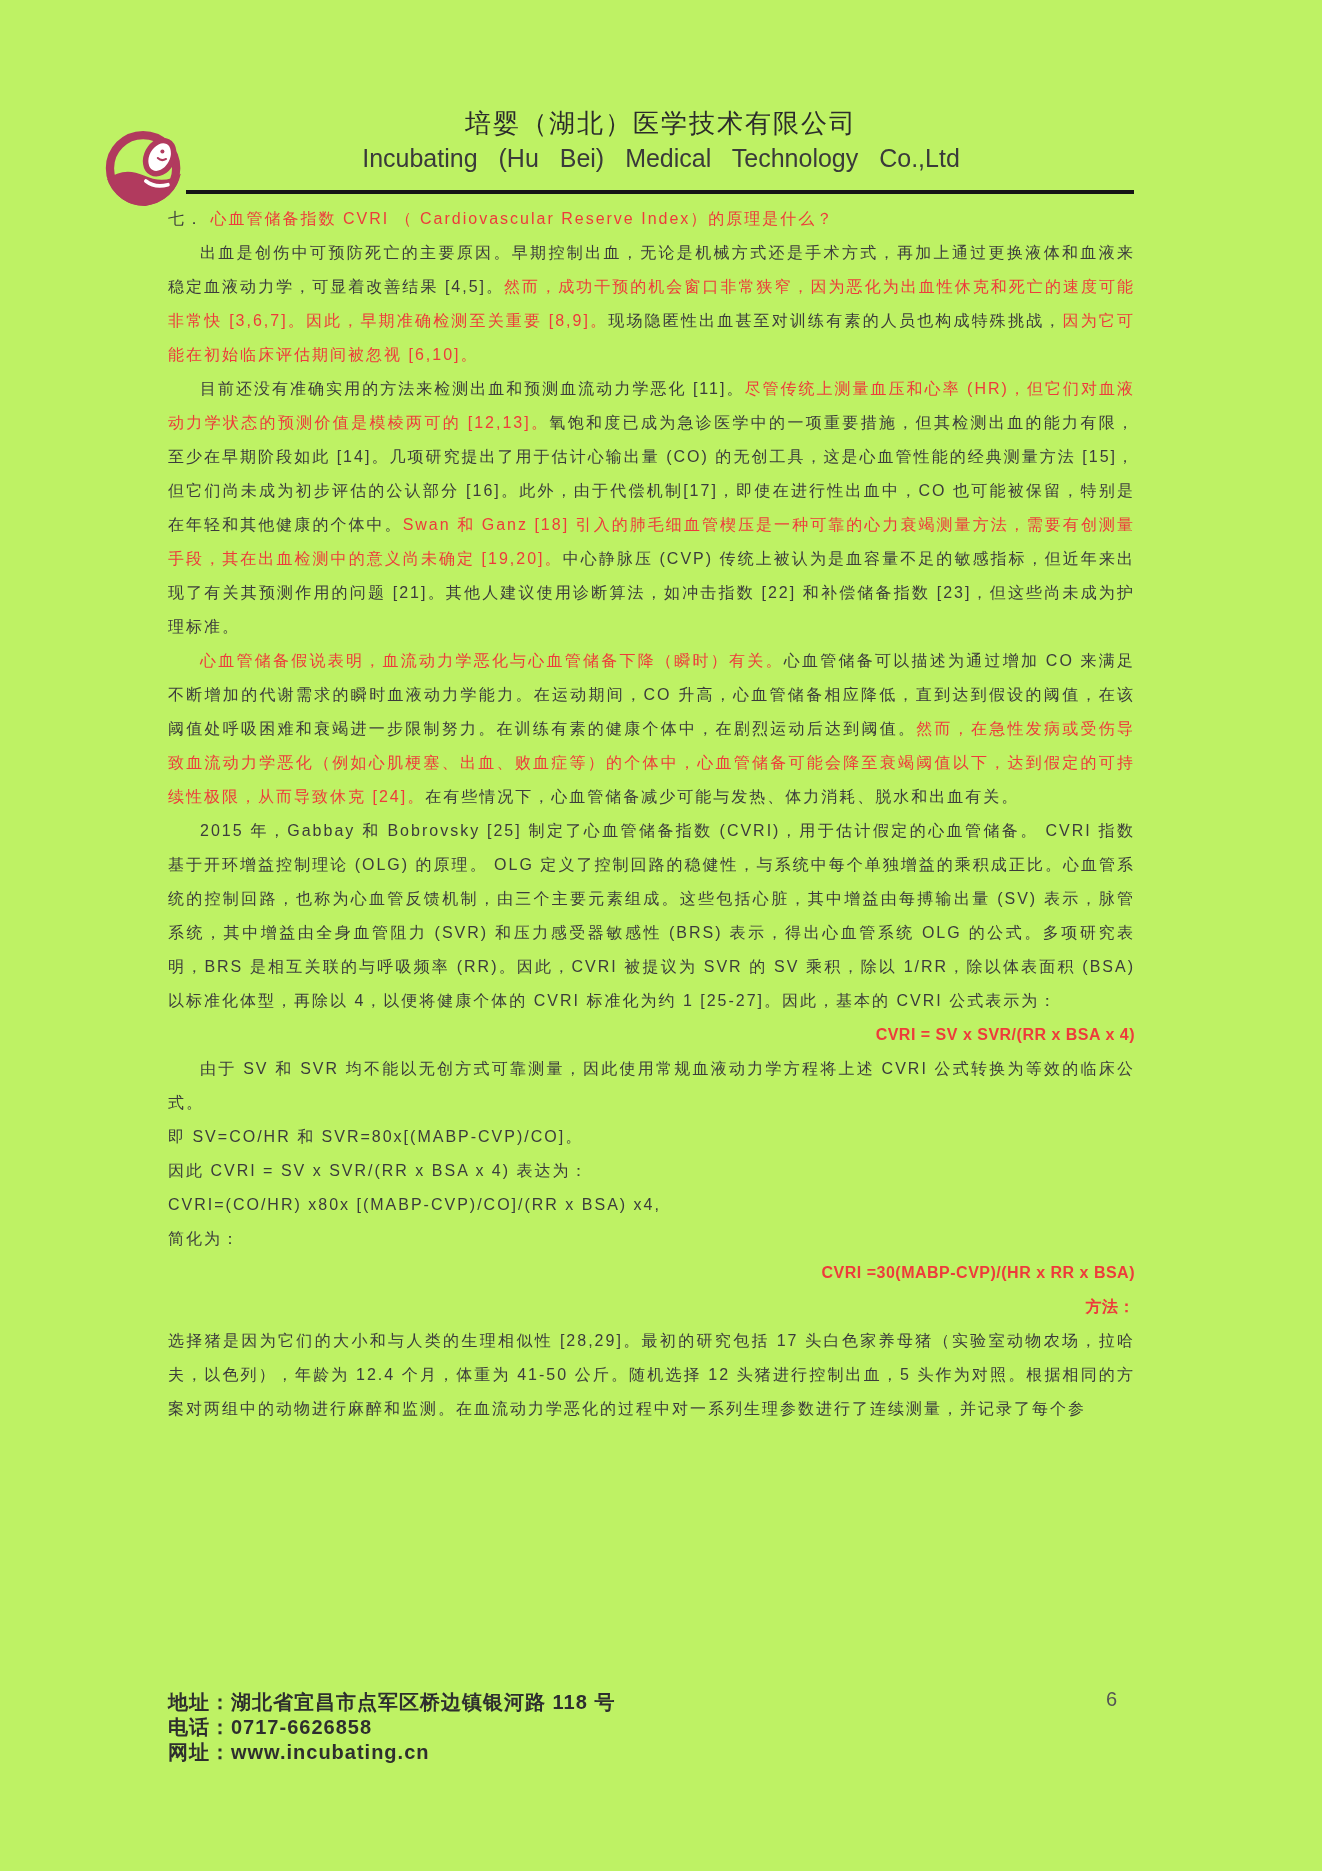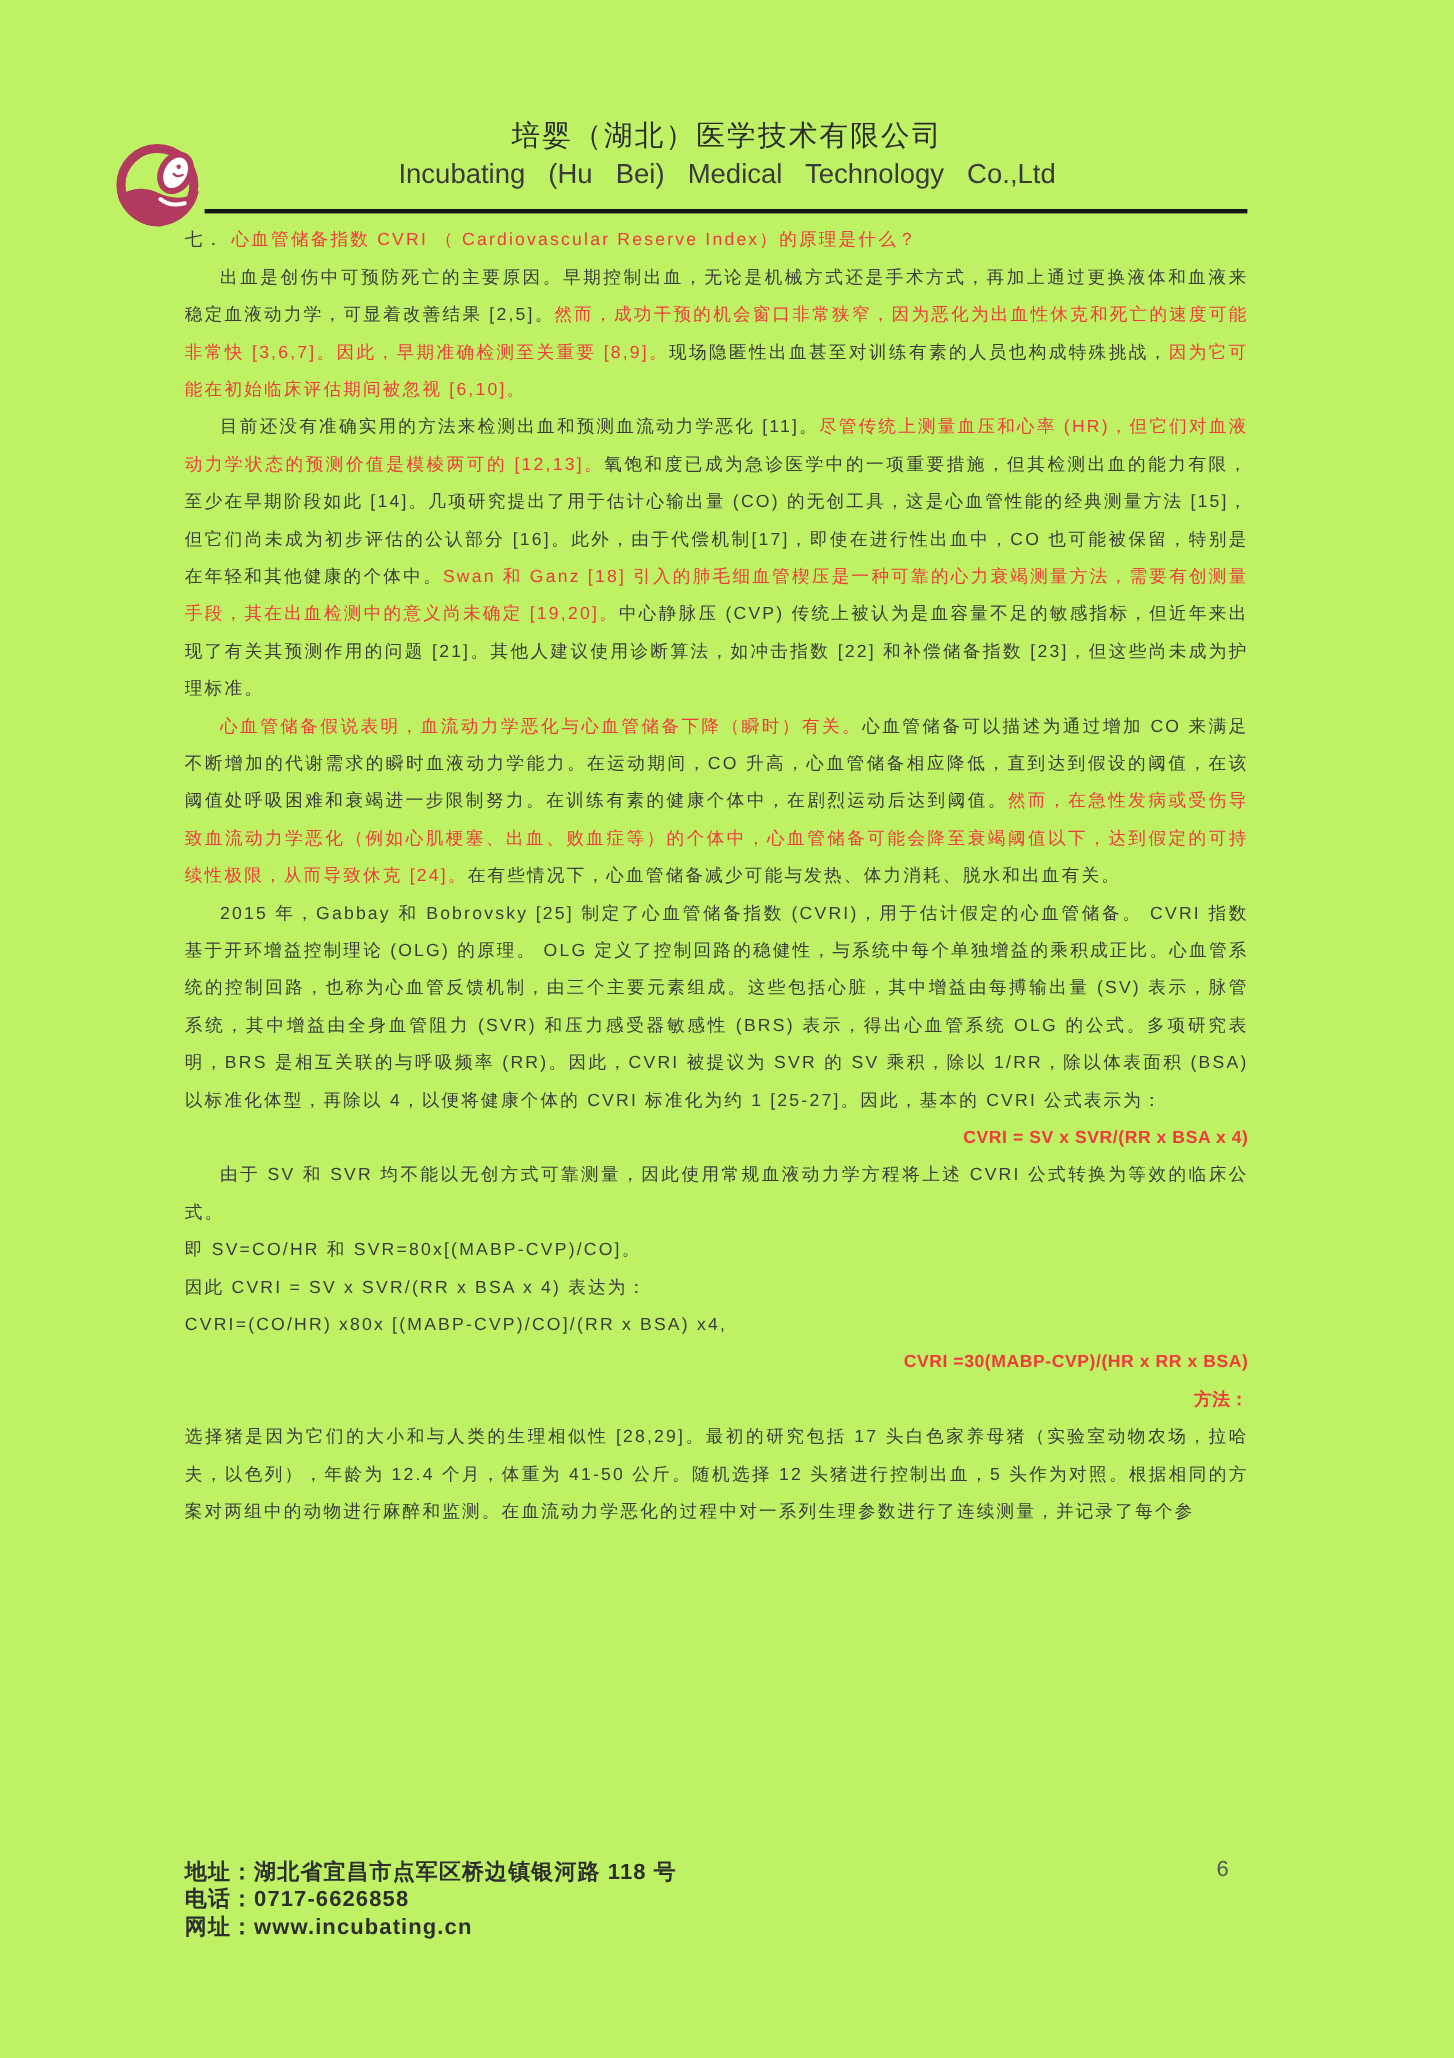--- a/index.html
+++ b/index.html
@@ -73,29 +73,30 @@
       <path d="M52 62 q10 8 24 4" stroke="#ffffff" stroke-width="4" fill="none" stroke-linecap="round"></path>
     </svg>
   </div>
 
   <div class="hdr-zh">培婴（湖北）医学技术有限公司</div>
   <div class="hdr-en">Incubating (Hu Bei) Medical Technology Co.,Ltd</div>
   <div class="hdr-rule"></div>
 
   <div class="doc-body">
       <p class="block heading"><span class="seg-black">七． </span><span class="seg-red">心血管储备指数 CVRI （ Cardiovascular Reserve Index）的原理是什么？</span></p>
-      <p class="block para indent"><span class="seg-black">出血是创伤中可预防死亡的主要原因。早期控制出血，无论是机械方式还是手术方式，再加上通过更换液体和血液来稳定血液动力学，可显着改善结果 [2,5]。</span><span class="seg-red">然而，成功干预的机会窗口非常狭窄，因为恶化为出血性休克和死亡的速度可能非常快 [3,6,7]。因此，早期准确检测至关重要 [8,9]。</span><span class="seg-black">现场隐匿性出血甚至对训练有素的人员也构成特殊挑战，</span><span class="seg-red">因为它可能在初始临床评估期间被忽视 [6,10]。</span></p>
+      <p class="block para indent"><span class="seg-black">出血是创伤中可预防死亡的主要原因。早期控制出血，无论是机械方式还是手术方式，再加上通过更换液体和血液来稳定血液动力学，可显着改善结果 [4,5]。</span><span class="seg-red">然而，成功干预的机会窗口非常狭窄，因为恶化为出血性休克和死亡的速度可能非常快 [3,6,7]。因此，早期准确检测至关重要 [8,9]。</span><span class="seg-black">现场隐匿性出血甚至对训练有素的人员也构成特殊挑战，</span><span class="seg-red">因为它可能在初始临床评估期间被忽视 [6,10]。</span></p>
       <p class="block para indent"><span class="seg-black">目前还没有准确实用的方法来检测出血和预测血流动力学恶化 [11]。</span><span class="seg-red">尽管传统上测量血压和心率 (HR)，但它们对血液动力学状态的预测价值是模棱两可的 [12,13]。</span><span class="seg-black">氧饱和度已成为急诊医学中的一项重要措施，但其检测出血的能力有限，至少在早期阶段如此 [14]。几项研究提出了用于估计心输出量 (CO) 的无创工具，这是心血管性能的经典测量方法 [15]，但它们尚未成为初步评估的公认部分 [16]。此外，由于代偿机制[17]，即使在进行性出血中，CO 也可能被保留，特别是在年轻和其他健康的个体中。</span><span class="seg-red">Swan 和 Ganz [18] 引入的肺毛细血管楔压是一种可靠的心力衰竭测量方法，需要有创测量手段，其在出血检测中的意义尚未确定 [19,20]。</span><span class="seg-black">中心静脉压 (CVP) 传统上被认为是血容量不足的敏感指标，但近年来出现了有关其预测作用的问题 [21]。其他人建议使用诊断算法，如冲击指数 [22] 和补偿储备指数 [23]，但这些尚未成为护理标准。</span></p>
       <p class="block para indent"><span class="seg-red">心血管储备假说表明，血流动力学恶化与心血管储备下降（瞬时）有关。</span><span class="seg-black">心血管储备可以描述为通过增加 CO 来满足不断增加的代谢需求的瞬时血液动力学能力。在运动期间，CO 升高，心血管储备相应降低，直到达到假设的阈值，在该阈值处呼吸困难和衰竭进一步限制努力。在训练有素的健康个体中，在剧烈运动后达到阈值。</span><span class="seg-red">然而，在急性发病或受伤导致血流动力学恶化（例如心肌梗塞、出血、败血症等）的个体中，心血管储备可能会降至衰竭阈值以下，达到假定的可持续性极限，从而导致休克 [24]。</span><span class="seg-black">在有些情况下，心血管储备减少可能与发热、体力消耗、脱水和出血有关。</span></p>
       <p class="block para indent"><span class="seg-black">2015 年，Gabbay 和 Bobrovsky [25] 制定了心血管储备指数 (CVRI)，用于估计假定的心血管储备。 CVRI 指数基于开环增益控制理论 (OLG) 的原理。 OLG 定义了控制回路的稳健性，与系统中每个单独增益的乘积成正比。心血管系统的控制回路，也称为心血管反馈机制，由三个主要元素组成。这些包括心脏，其中增益由每搏输出量 (SV) 表示，脉管系统，其中增益由全身血管阻力 (SVR) 和压力感受器敏感性 (BRS) 表示，得出心血管系统 OLG 的公式。多项研究表明，BRS 是相互关联的与呼吸频率 (RR)。因此，CVRI 被提议为 SVR 的 SV 乘积，除以 1/RR，除以体表面积 (BSA) 以标准化体型，再除以 4，以便将健康个体的 CVRI 标准化为约 1 [25-27]。因此，基本的 CVRI 公式表示为：</span></p>
       <p class="block formula"><span class="seg-red">CVRI = SV x SVR/(RR x BSA x 4)</span></p>
       <p class="block para indent"><span class="seg-black">由于 SV 和 SVR 均不能以无创方式可靠测量，因此使用常规血液动力学方程将上述 CVRI 公式转换为等效的临床公式。</span></p>
       <p class="block para"><span class="seg-black">即 SV=CO/HR 和 SVR=80x[(MABP-CVP)/CO]。</span></p>
       <p class="block para"><span class="seg-black">因此 CVRI = SV x SVR/(RR x BSA x 4) 表达为：</span></p>
       <p class="block para"><span class="seg-black">CVRI=(CO/HR) x80x [(MABP-CVP)/CO]/(RR x BSA) x4,</span></p>
+      <p class="block para"><span class="seg-black">简化为：</span></p>
       <p class="block formula"><span class="seg-red">CVRI =30(MABP-CVP)/(HR x RR x BSA)</span></p>
       <p class="block formula"><span class="seg-red">方法：</span></p>
       <p class="block para"><span class="seg-black">选择猪是因为它们的大小和与人类的生理相似性 [28,29]。最初的研究包括 17 头白色家养母猪（实验室动物农场，拉哈夫，以色列），年龄为 12.4 个月，体重为 41-50 公斤。随机选择 12 头猪进行控制出血，5 头作为对照。根据相同的方案对两组中的动物进行麻醉和监测。在血流动力学恶化的过程中对一系列生理参数进行了连续测量，并记录了每个参</span></p>
     </div>
 
   <div class="footer">
     <div>地址：湖北省宜昌市点军区桥边镇银河路 118 号</div>
     <div>电话：0717-6626858</div>
     <div>网址：www.incubating.cn</div>
   </div>

